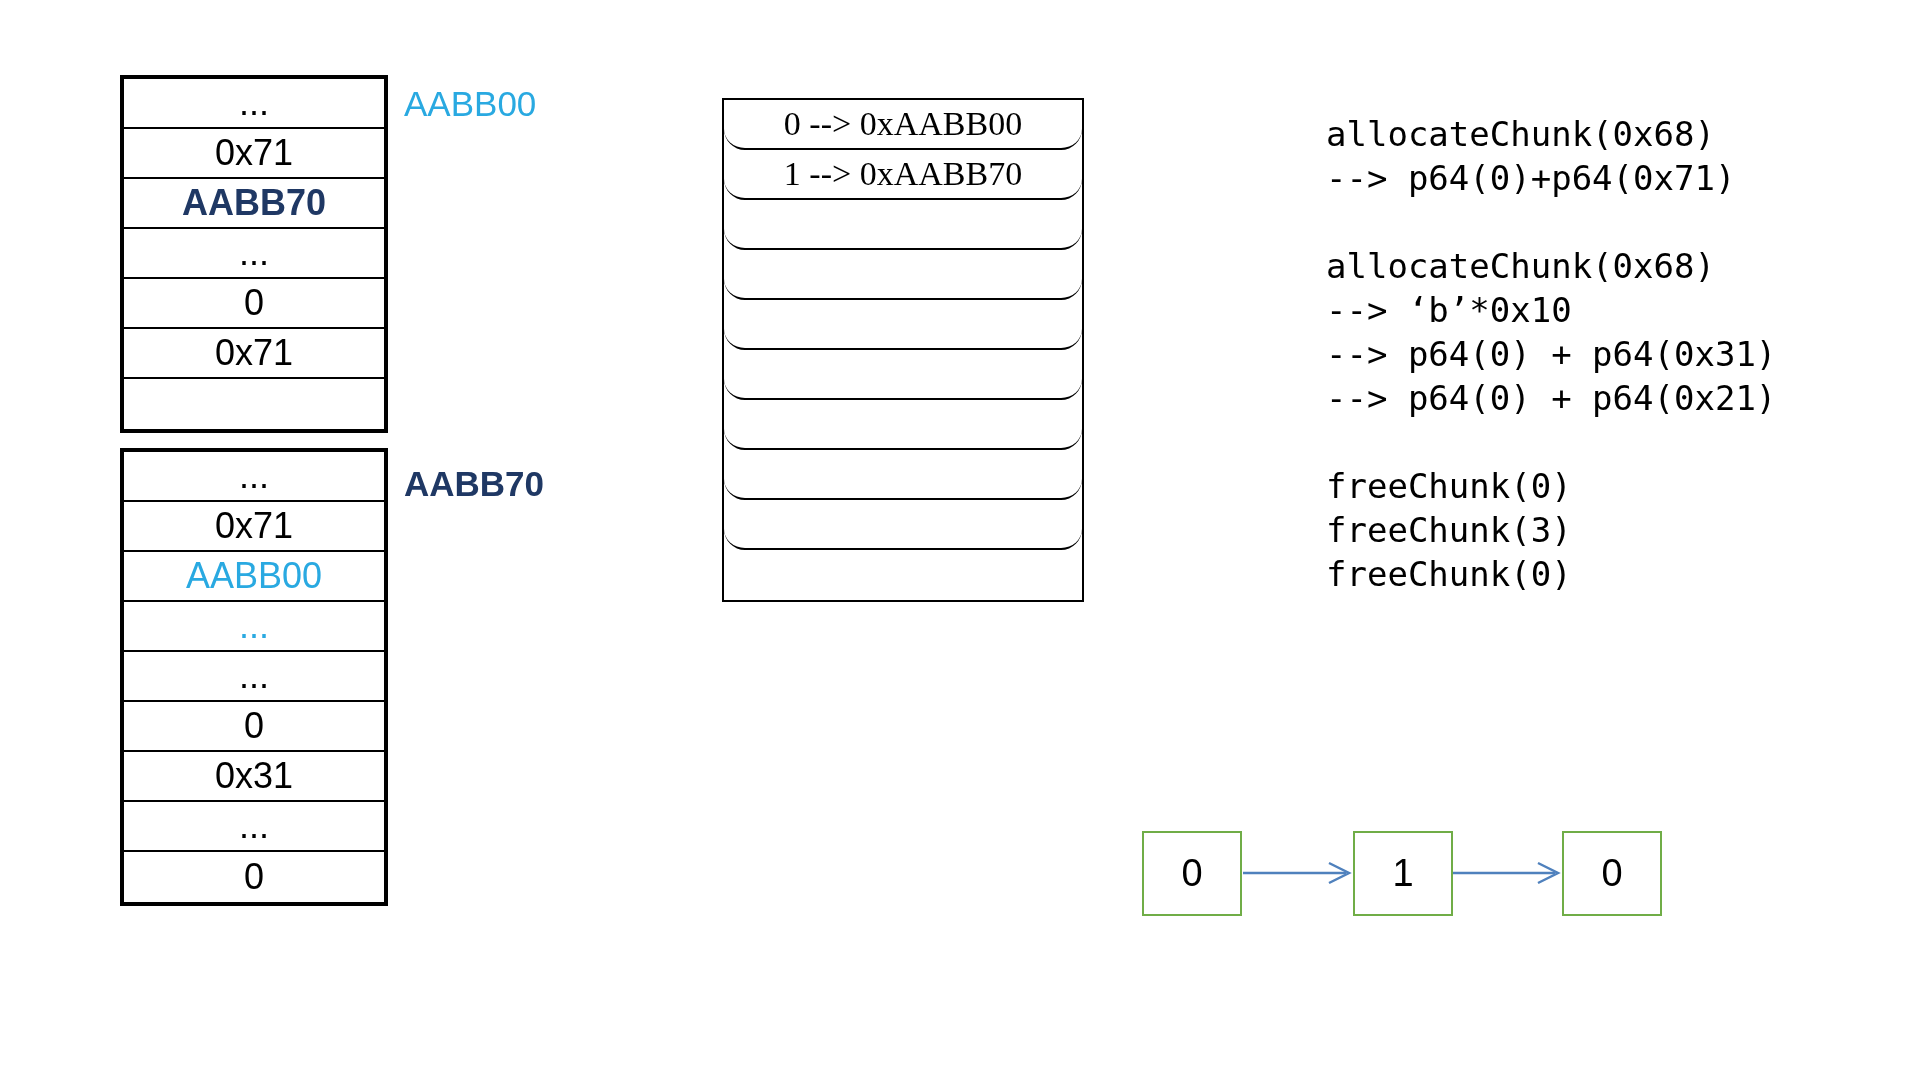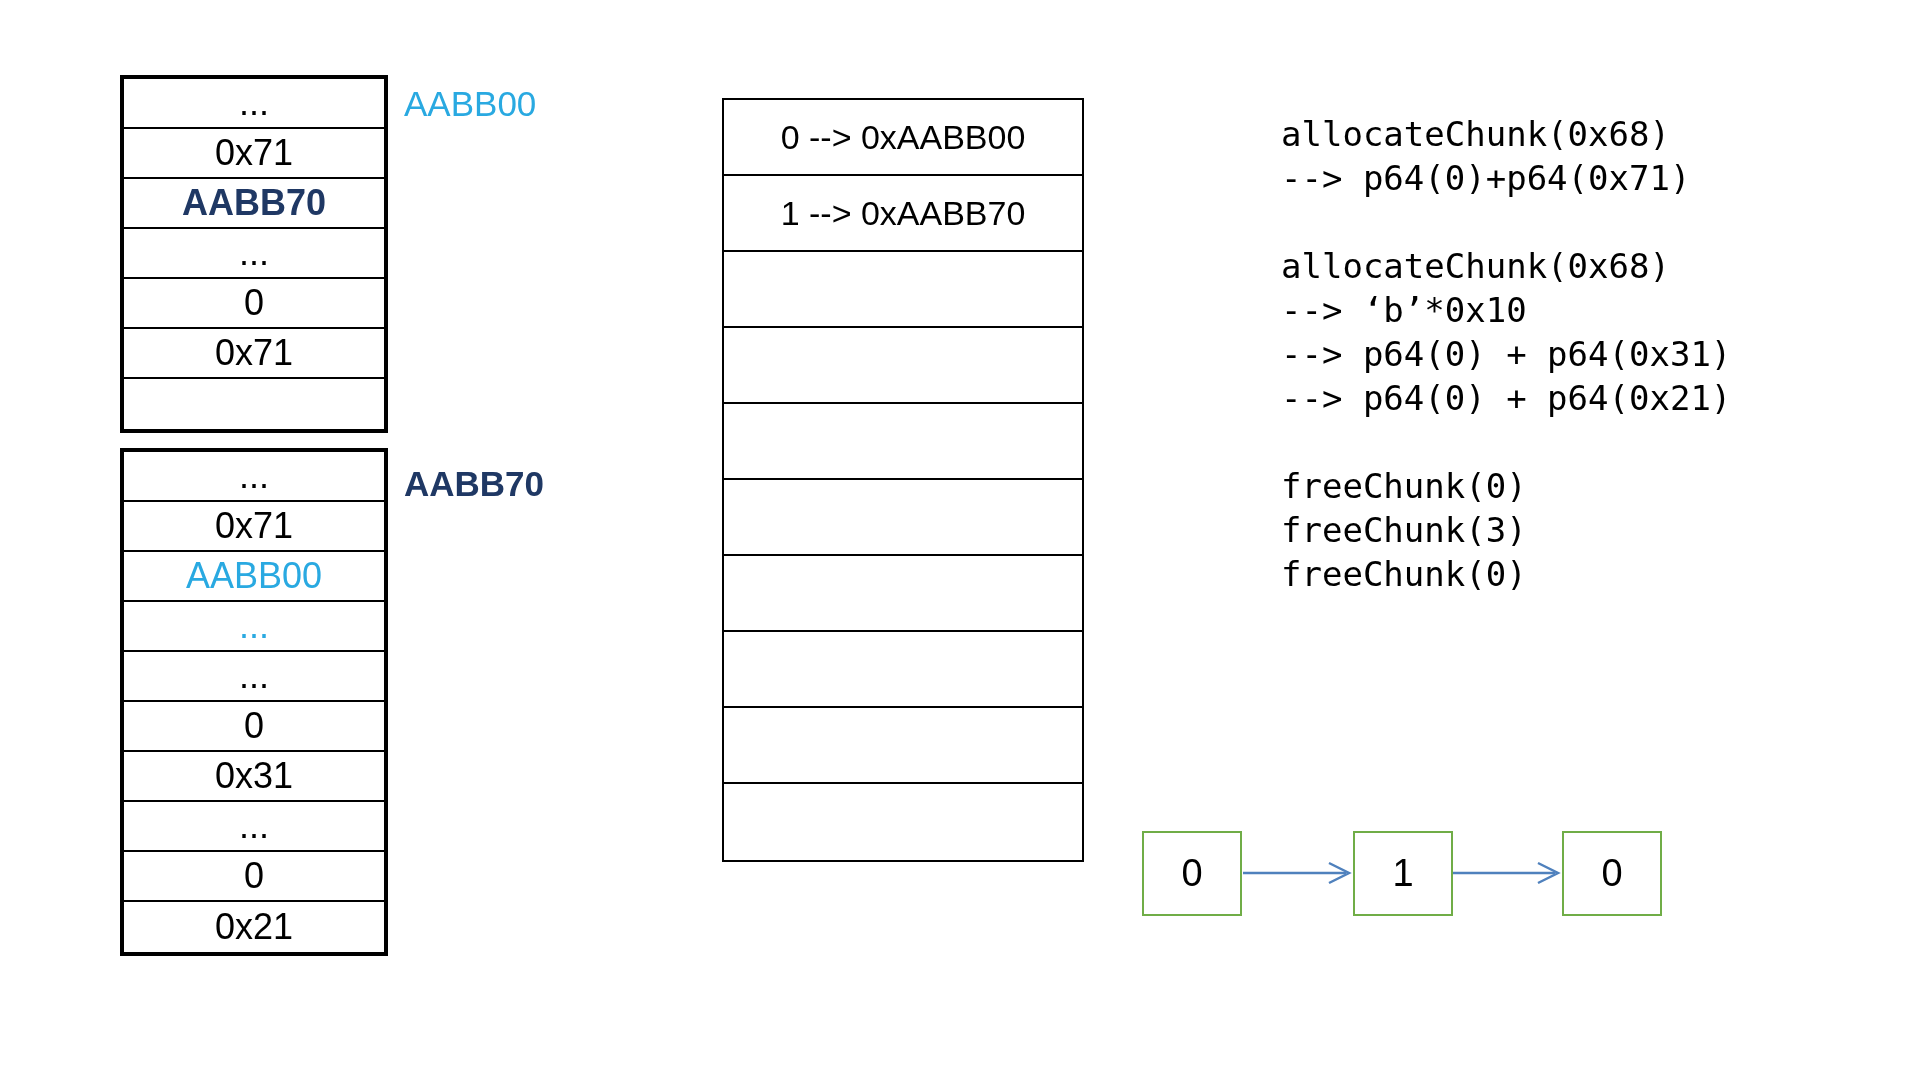--- a/index.html
+++ b/index.html
@@ -65,35 +65,36 @@
     position: absolute;
     left: 722px;
     top: 98px;
     width: 362px;
     border: 2px solid #000000;
     box-sizing: border-box;
     background: #ffffff;
   }
   .save-row {
     box-sizing: border-box;
-    height: 76px;
+    height: 50px;
     border-bottom: 2px solid #000000;
     display: flex;
     align-items: center;
     justify-content: center;
-    font-family: Liberation Sans, sans-serif;
+    font-family: Liberation Serif, serif;
     font-size: 34px;
     white-space: pre;
+    border-radius: 21px;
   }
   .save-row:last-child { border-bottom: none; }
 
   
   .code-block {
     position: absolute;
-    left: 1281px;
+    left: 1326px;
     top: 112px;
     font-family: "DejaVu Sans Mono", monospace;
     font-size: 34px;
     color: #000000;
   }
   .code-line {
     height: 44px;
     line-height: 44px;
     white-space: pre;
   }
@@ -143,21 +144,20 @@
   <div class="chunk-table bottom">
     <div class="chunk-row">...</div>
     <div class="chunk-row">0x71</div>
     <div class="chunk-row txt-cyan">AABB00</div>
     <div class="chunk-row txt-cyan">...</div>
     <div class="chunk-row">...</div>
     <div class="chunk-row">0</div>
     <div class="chunk-row">0x31</div>
     <div class="chunk-row">...</div>
     <div class="chunk-row">0</div>
-    <div class="chunk-row">0x21</div>
   </div>
   <div class="addr-label bottom">AABB70</div>
 
   <div class="save-title">save</div>
   <div class="save-table">
     <div class="save-row">0 --&gt; 0xAABB00</div>
     <div class="save-row">1 --&gt; 0xAABB70</div>
     <div class="save-row"></div>
     <div class="save-row"></div>
     <div class="save-row"></div>

